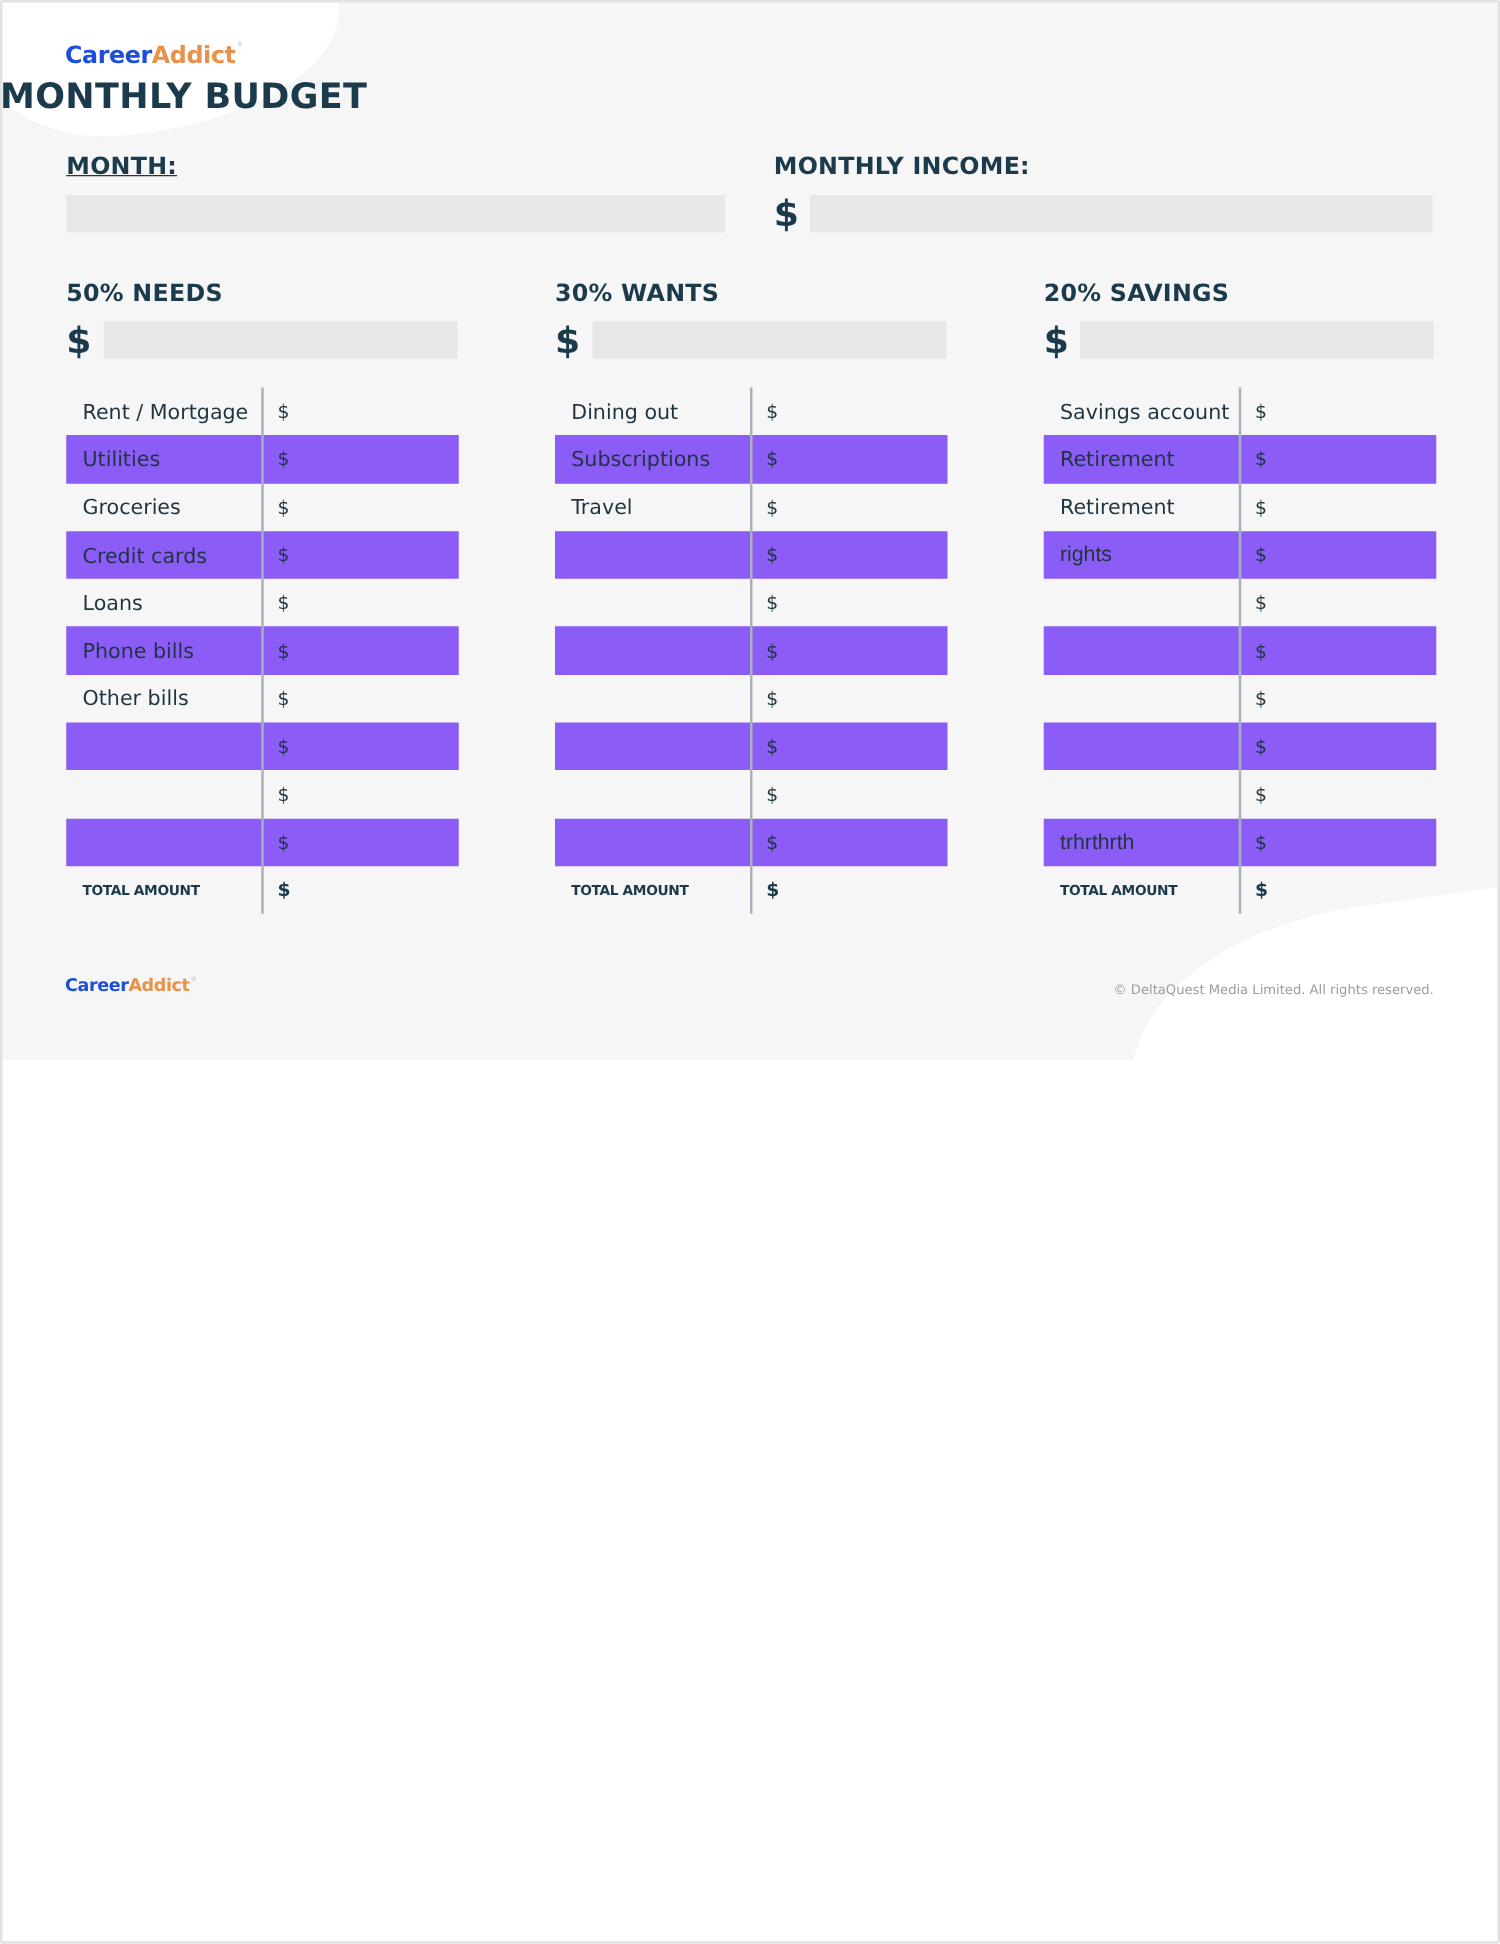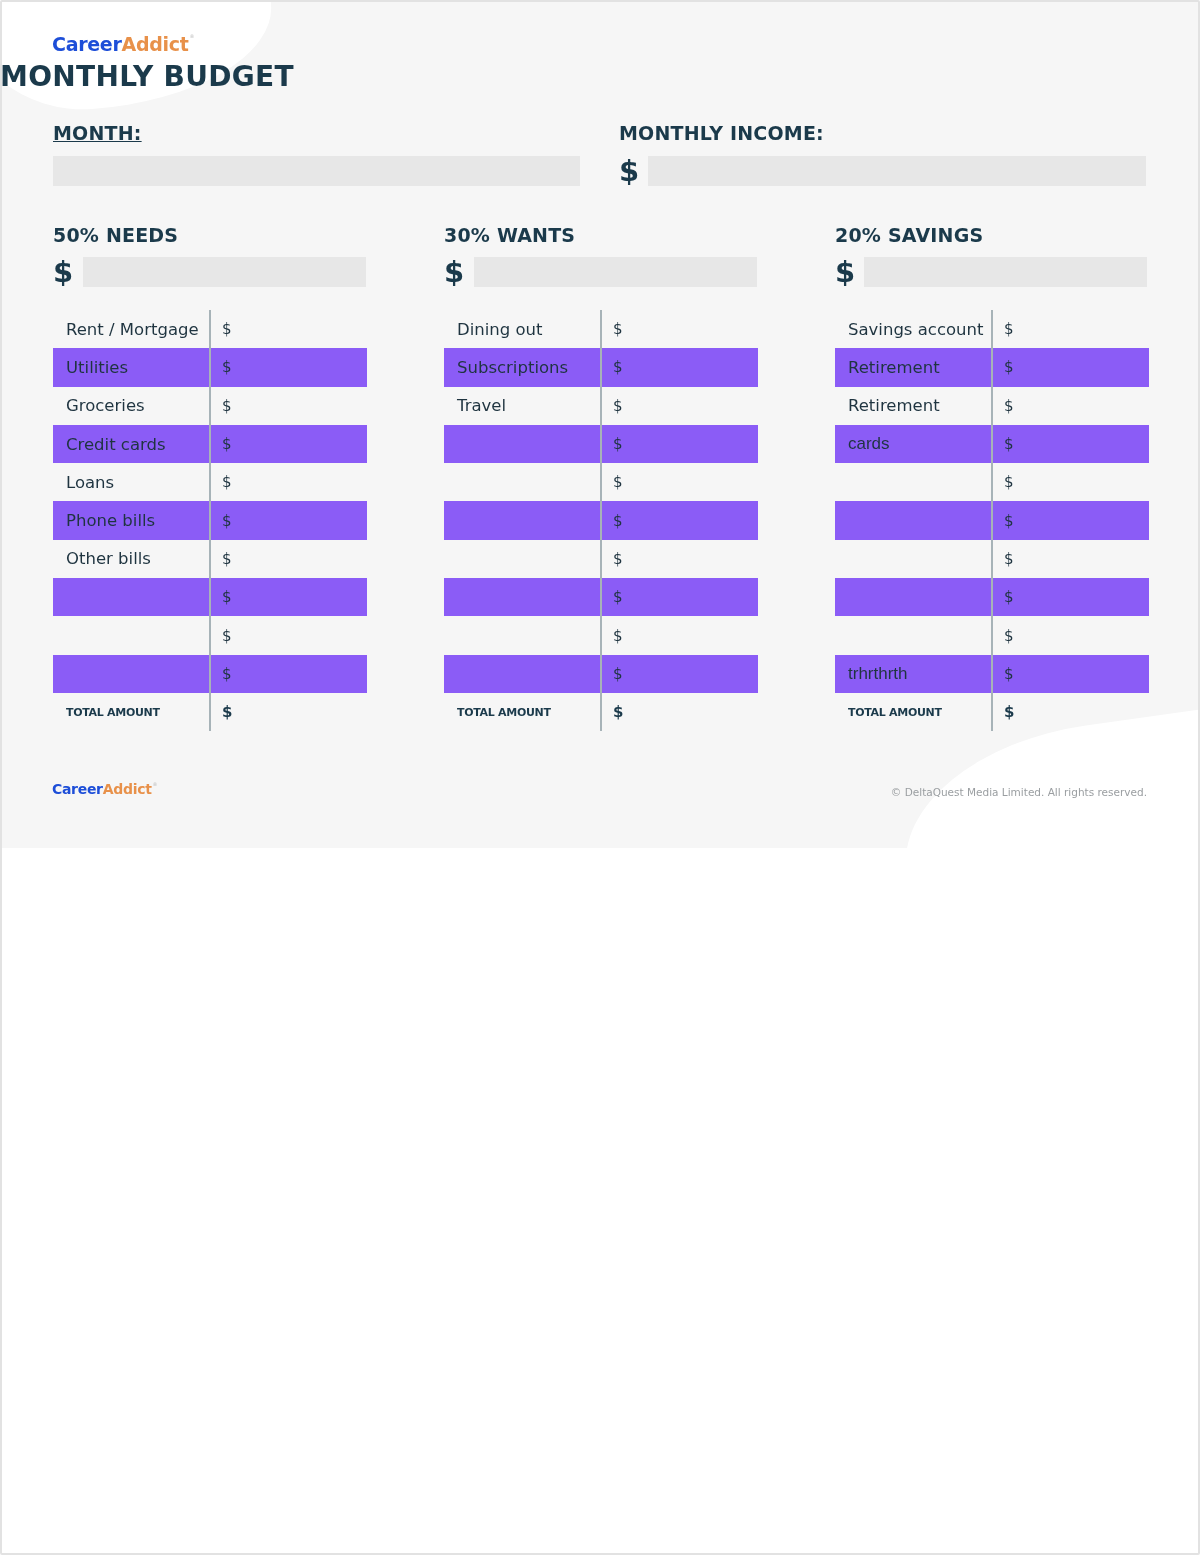--- a/index.html
+++ b/index.html
@@ -275,21 +275,21 @@
       </div>
     <div class="row shaded">
         <span class="cat">Retirement</span>
         <span class="amt">$</span>
       </div>
     <div class="row">
         <span class="cat">Retirement</span>
         <span class="amt">$</span>
       </div>
     <div class="row shaded">
-        <span class="cat typed">cards</span>
+        <span class="cat typed">rights</span>
         <span class="amt">$</span>
       </div>
     <div class="row">
         <span class="cat"></span>
         <span class="amt">$</span>
       </div>
     <div class="row shaded">
         <span class="cat"></span>
         <span class="amt">$</span>
       </div>

